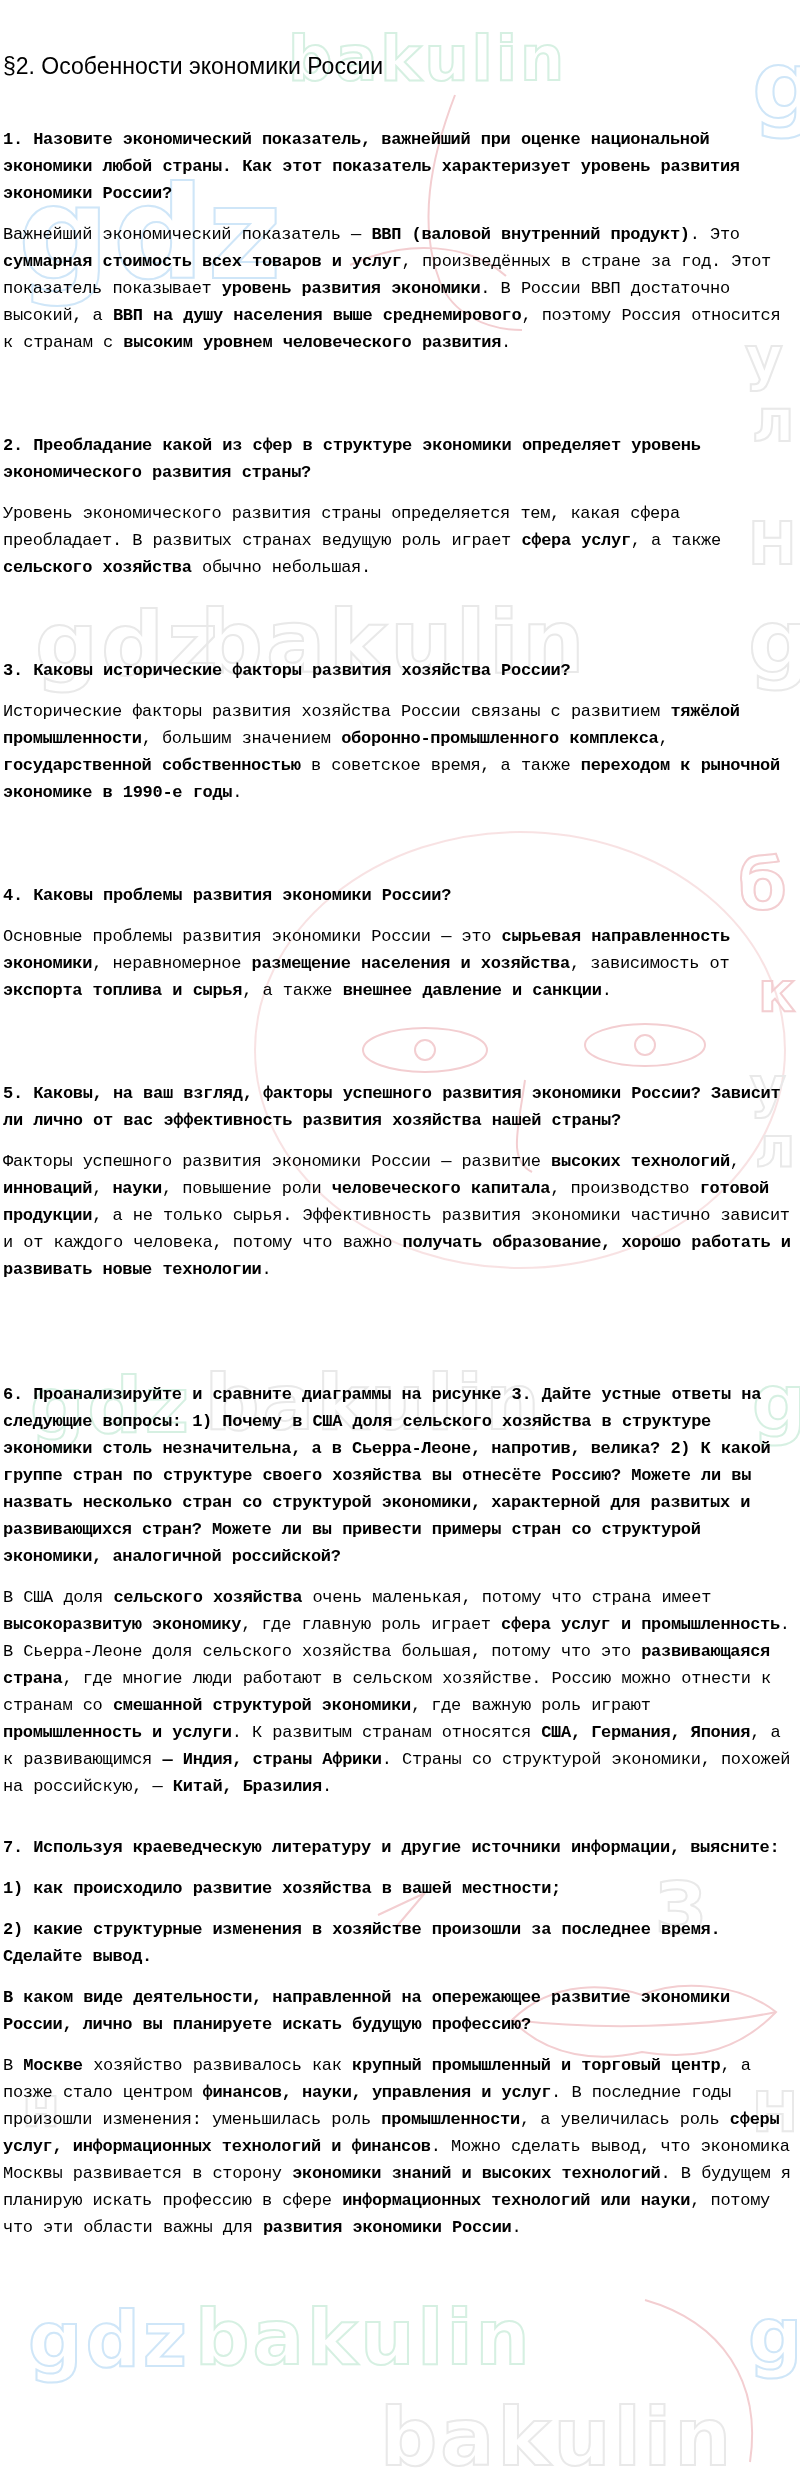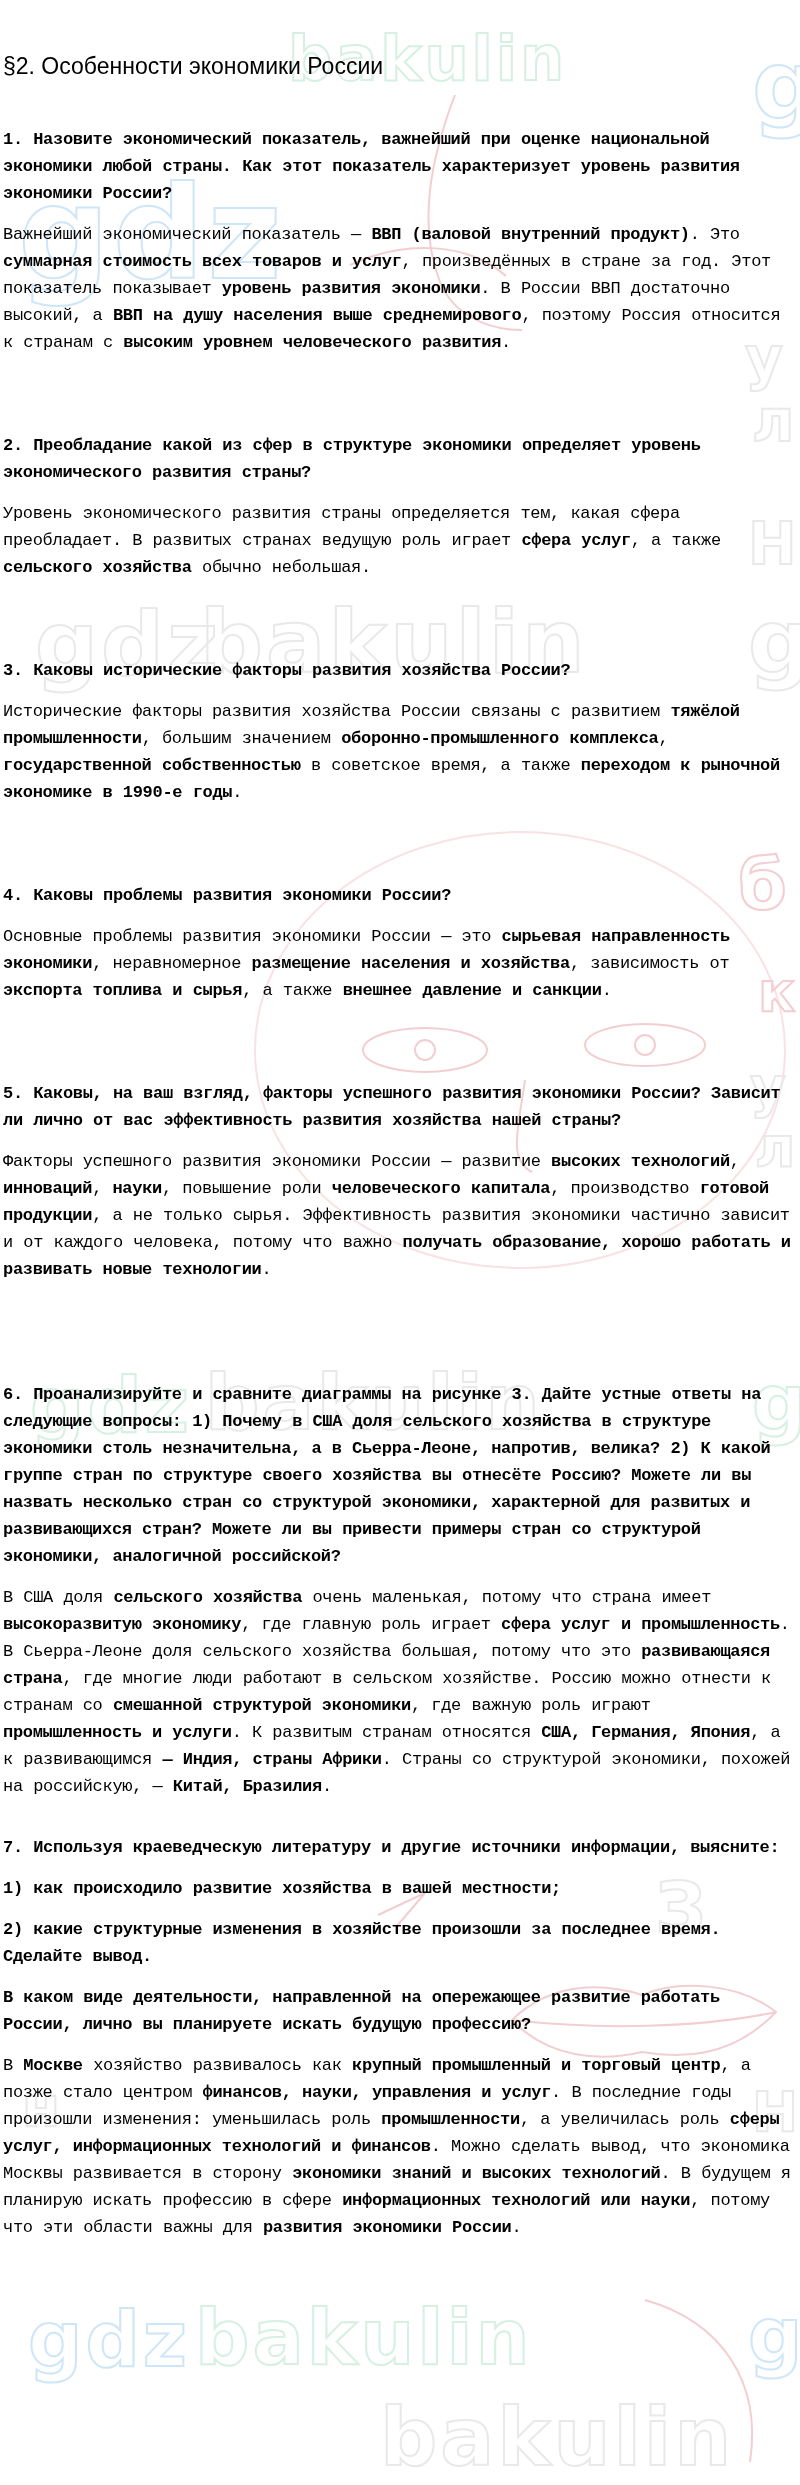--- a/index.html
+++ b/index.html
@@ -113,18 +113,18 @@
         <p class="block answer"><span>Исторические факторы развития хозяйства России связаны с развитием </span><b>тяжёлой промышленности</b><span>, большим значением </span><b>оборонно-промышленного комплекса</b><span>, </span><b>государственной собственностью</b><span> в советское время, а также </span><b>переходом к рыночной экономике в 1990-е годы</b><span>.</span></p>
         <p class="block question section"><b>4. Каковы проблемы развития экономики России?</b></p>
         <p class="block answer"><span>Основные проблемы развития экономики России — это </span><b>сырьевая направленность экономики</b><span>, неравномерное </span><b>размещение населения и хозяйства</b><span>, зависимость от </span><b>экспорта топлива и сырья</b><span>, а также </span><b>внешнее давление и санкции</b><span>.</span></p>
         <p class="block question section"><b>5. Каковы, на ваш взгляд, факторы успешного развития экономики России? Зависит ли лично от вас эффективность развития хозяйства нашей страны?</b></p>
         <p class="block answer"><span>Факторы успешного развития экономики России — развитие </span><b>высоких технологий</b><span>, </span><b>инноваций</b><span>, </span><b>науки</b><span>, повышение роли </span><b>человеческого капитала</b><span>, производство </span><b>готовой продукции</b><span>, а не только сырья. Эффективность развития экономики частично зависит и от каждого человека, потому что важно </span><b>получать образование, хорошо работать и развивать новые технологии</b><span>.</span></p>
         <p class="block question large"><b>6. Проанализируйте и сравните диаграммы на рисунке 3. Дайте устные ответы на следующие вопросы: 1) Почему в США доля сельского хозяйства в структуре экономики столь незначительна, а в Сьерра-Леоне, напротив, велика? 2) К какой группе стран по структуре своего хозяйства вы отнесёте Россию? Можете ли вы назвать несколько стран со структурой экономики, характерной для развитых и развивающихся стран? Можете ли вы привести примеры стран со структурой экономики, аналогичной российской?</b></p>
         <p class="block answer"><span>В США доля </span><b>сельского хозяйства</b><span> очень маленькая, потому что страна имеет </span><b>высокоразвитую экономику</b><span>, где главную роль играет </span><b>сфера услуг и промышленность</b><span>. В Сьерра-Леоне доля сельского хозяйства большая, потому что это </span><b>развивающаяся страна</b><span>, где многие люди работают в сельском хозяйстве. Россию можно отнести к странам со </span><b>смешанной структурой экономики</b><span>, где важную роль играют </span><b>промышленность и услуги</b><span>. К развитым странам относятся </span><b>США, Германия, Япония</b><span>, а к развивающимся </span><b>— Индия, страны Африки</b><span>. Страны со структурой экономики, похожей на российскую, — </span><b>Китай, Бразилия</b><span>.</span></p>
         <p class="block question q7"><b>7. Используя краеведческую литературу и другие источники информации, выясните:</b></p>
         <p class="block question sub"><b>1) как происходило развитие хозяйства в вашей местности;</b></p>
         <p class="block question sub"><b>2) какие структурные изменения в хозяйстве произошли за последнее время. Сделайте вывод.</b></p>
-        <p class="block question sub"><b>В каком виде деятельности, направленной на опережающее развитие работать России, лично вы планируете искать будущую профессию?</b></p>
+        <p class="block question sub"><b>В каком виде деятельности, направленной на опережающее развитие экономики России, лично вы планируете искать будущую профессию?</b></p>
         <p class="block answer"><span>В </span><b>Москве</b><span> хозяйство развивалось как </span><b>крупный промышленный и торговый центр</b><span>, а позже стало центром </span><b>финансов, науки, управления и услуг</b><span>. В последние годы произошли изменения: уменьшилась роль </span><b>промышленности</b><span>, а увеличилась роль </span><b>сферы услуг, информационных технологий и финансов</b><span>. Можно сделать вывод, что экономика Москвы развивается в сторону </span><b>экономики знаний и высоких технологий</b><span>. В будущем я планирую искать профессию в сфере </span><b>информационных технологий или науки</b><span>, потому что эти области важны для </span><b>развития экономики России</b><span>.</span></p>
       </div>
   </div>
 
 </div>
 
 </body></html>

